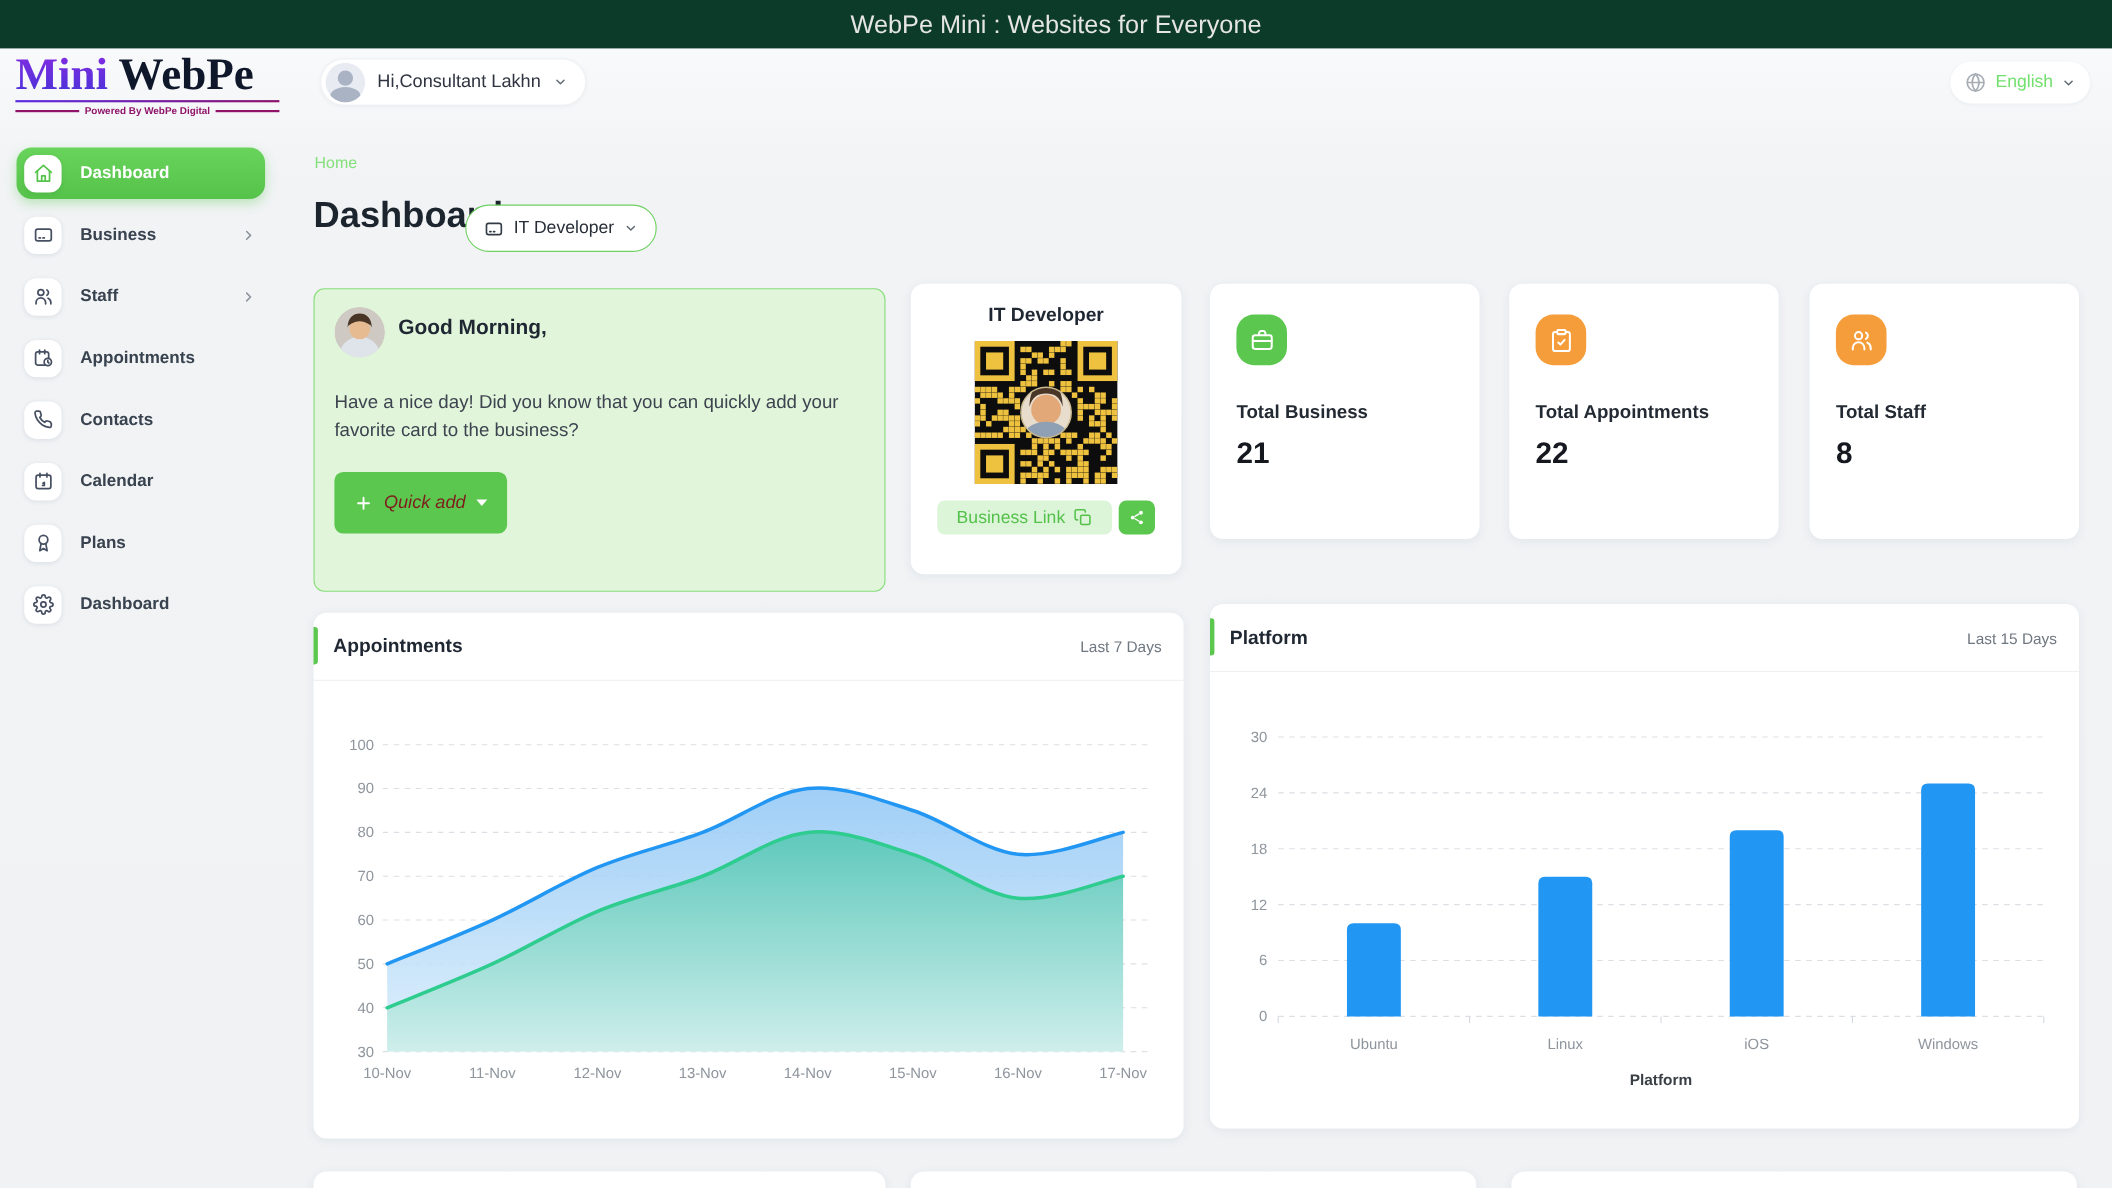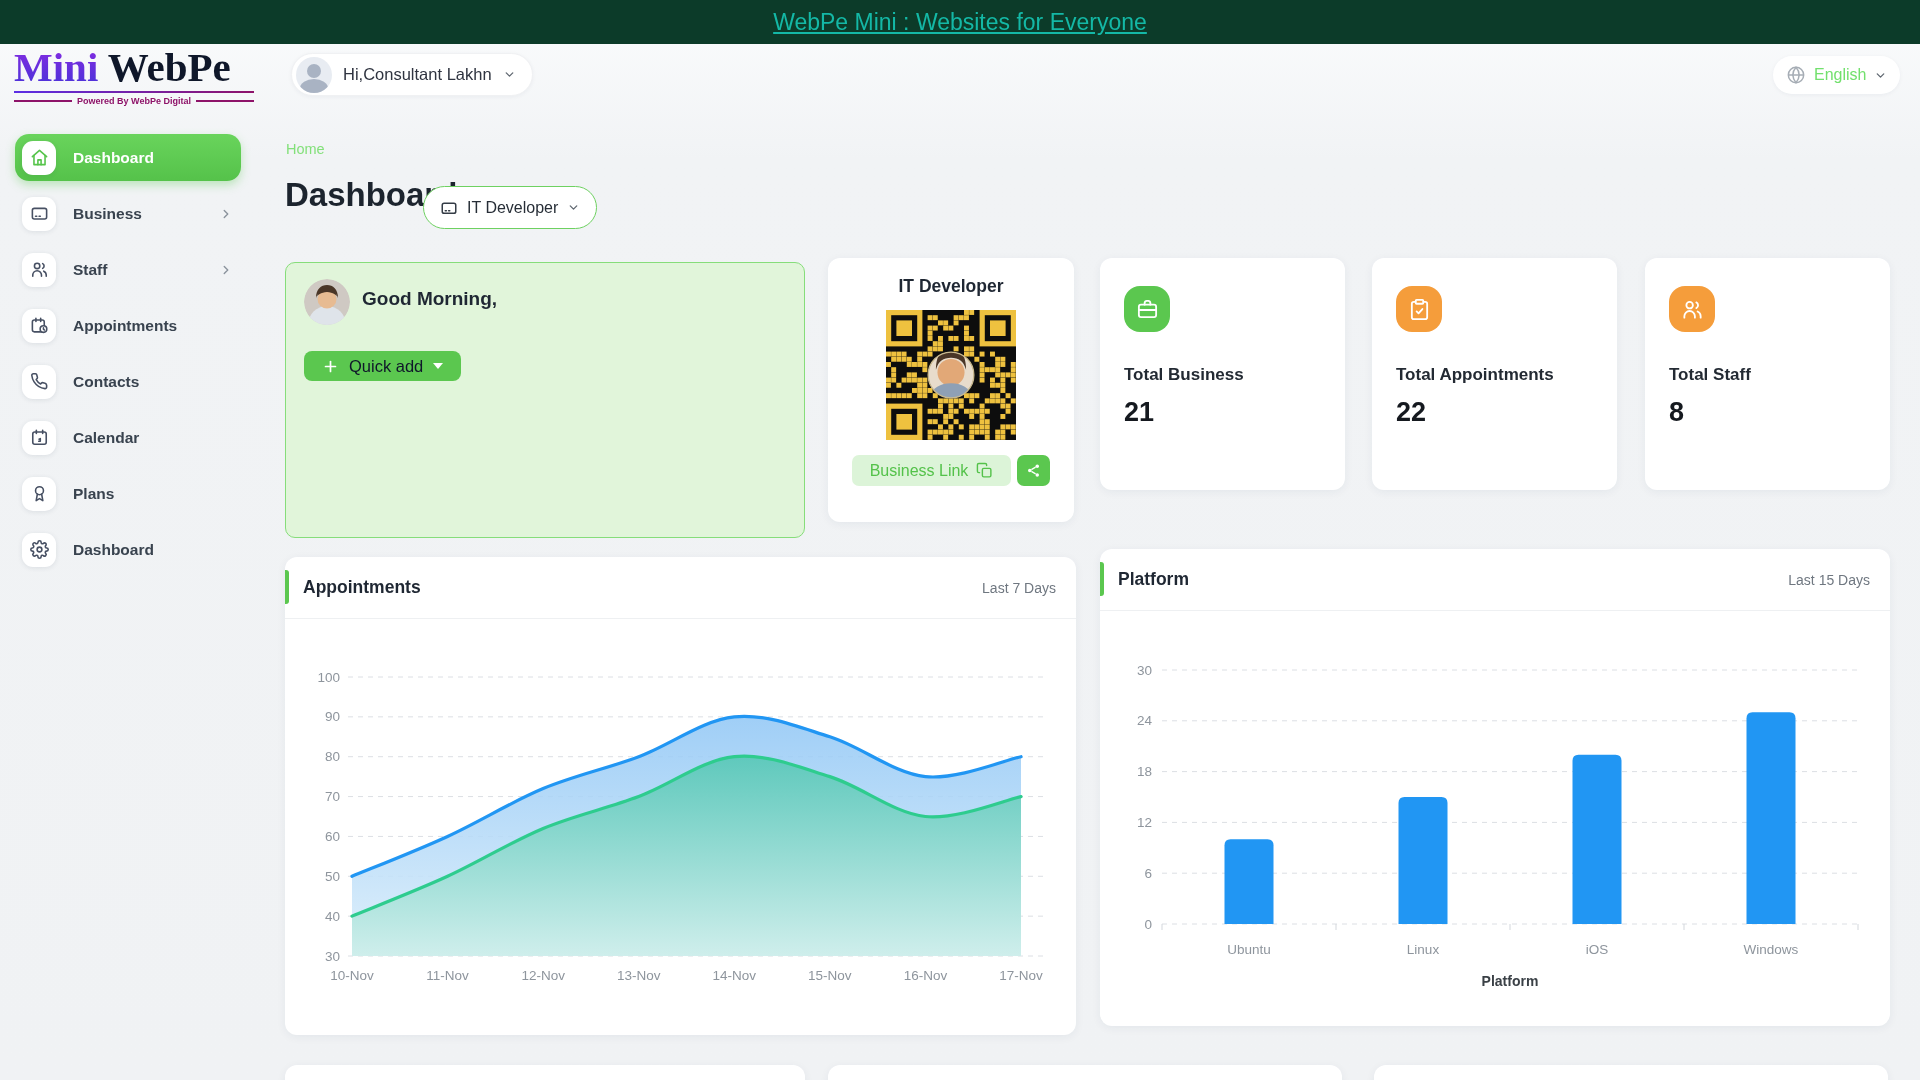--- a/index.html
+++ b/index.html
@@ -4,21 +4,21 @@
 <style>
   * { margin:0; padding:0; box-sizing:border-box; }
   html,body { width:1920px; height:1080px; overflow:hidden; }
   body {
     font-family:"Liberation Sans", sans-serif;
     background:linear-gradient(#fbfcfd 0px, #f1f3f5 160px, #f0f2f4 100%);
     position:relative; color:#212b36;
   }
   
   .topbar{position:absolute;left:0;top:0;width:1920px;height:44px;background:#0c3b29;
-    display:flex;align-items:center;justify-content:center;color:#14b8a6;font-size:23px;text-decoration:underline;}
+    display:flex;align-items:center;justify-content:center;color:#e5e5e5;font-size:23px;}
   
   .logo{position:absolute;left:14px;top:46px;width:240px;cursor:pointer;}
   .logo-word{font-family:"Liberation Serif","DejaVu Serif",serif;font-weight:700;font-size:41px;
     line-height:1.05;white-space:nowrap;padding-bottom:2px;border-bottom:2px solid #8e1369;
     border-image:linear-gradient(90deg,#5b2ee5,#8e1369) 1;}
   .logo-mini{background:linear-gradient(180deg,#8a2be2,#4433d8);-webkit-background-clip:text;background-clip:text;color:transparent;}
   .logo-webpe{color:#0f172a;}
   .logo-tagline{display:flex;align-items:center;gap:5px;margin-top:3px;text-align:right;}
   .tl-line{flex:1;height:2px;background:#8e1369;}
   .tl-text{font-size:9px;font-weight:700;color:#8e1369;white-space:nowrap;}
@@ -54,22 +54,22 @@
   .biz-select svg.cardic{width:18px;height:18px;color:#343c46;}
   .biz-select .lab{font-size:16px;color:#272e37;}
   .card{position:absolute;background:#fff;border-radius:12px;box-shadow:0 2px 10px rgba(23,43,77,.06);}
   
   .greet{left:285px;top:262px;width:520px;height:276px;background:#e1f5da;border:1px solid #86dd7a;border-radius:10px;
     box-shadow:none;padding:16px 18px;}
   .greet-head{display:flex;align-items:flex-start;gap:12px;}
   .greet-avatar{width:46px;height:46px;border-radius:50%;overflow:hidden;flex:none;}
   .greet-title{font-size:19px;font-weight:700;color:#1f2733;margin-top:9px;}
   .greet-msg{margin-top:28px;font-size:17px;line-height:1.48;color:#3d4450;max-width:478px;}
-  .quick-add{margin-top:26px;display:inline-flex;align-items:center;gap:10px;height:30px;padding:0 18px;
-    background:#5bc74f;border:none;border-radius:8px;color:#0f172a;font-size:16.5px;font-family:inherit;cursor:pointer;}
+  .quick-add{margin-top:26px;display:inline-flex;align-items:center;gap:10px;height:56px;padding:0 18px;
+    background:#5bc74f;border:none;border-radius:8px;color:#7f1d1d;font-size:16.5px;font-family:inherit;cursor:pointer;font-style:italic;}
   .quick-add svg{width:17px;height:17px;}
   .caret-down{width:0;height:0;border-left:5px solid transparent;border-right:5px solid transparent;border-top:6px solid #fff;}
   
   .itcard{left:828px;top:258px;width:246px;height:264px;padding:18px 24px;text-align:center;}
   .itcard .t{font-size:17.5px;font-weight:700;color:#1f2733;}
   .qr{width:130px;height:130px;margin:13px auto 0;display:block;}
   .link-row{display:flex;gap:6px;margin-top:15px;}
   .biz-link{flex:1;height:31px;background:#dcf4d8;border:none;border-radius:7px;display:flex;align-items:center;
     justify-content:center;gap:8px;color:#54c24a;font-size:16px;font-family:inherit;cursor:pointer;}
   .biz-link svg{width:17px;height:17px;}
@@ -241,20 +241,21 @@
       <svg viewBox="0 0 46 46">
           <circle cx="23" cy="23" r="23" fill="#cfc9c3"></circle>
           <path d="M4 46a19 19 0 0 1 38 0z" fill="#dfe4ea"></path>
           <circle cx="23" cy="20" r="9.5" fill="#e7bb92"></circle>
           <path d="M12 19c0-9 5-13 11-13s11 4 11 13c-2-6-5-8-11-8s-9 2-11 8z" fill="#4a3627"></path>
           <path d="M13 17c1-5 4-8 10-8s9 3 10 8c0 0-4-4-10-4s-10 4-10 4z" fill="#4a3627"></path>
         </svg>
     </span>
     <div class="greet-title">Good Morning,</div>
   </div>
+  <p class="greet-msg">Have a nice day! Did you know that you can quickly add your favorite card to the business?</p>
   <button class="quick-add">
     <svg viewBox="0 0 24 24" fill="none" stroke="#fff" stroke-width="2.4" stroke-linecap="round">
         <path d="M12 5v14"></path>
         <path d="M5 12h14"></path>
       </svg>
     <span>Quick add</span>
     <span class="caret-down"></span>
   </button>
 </div>
 

